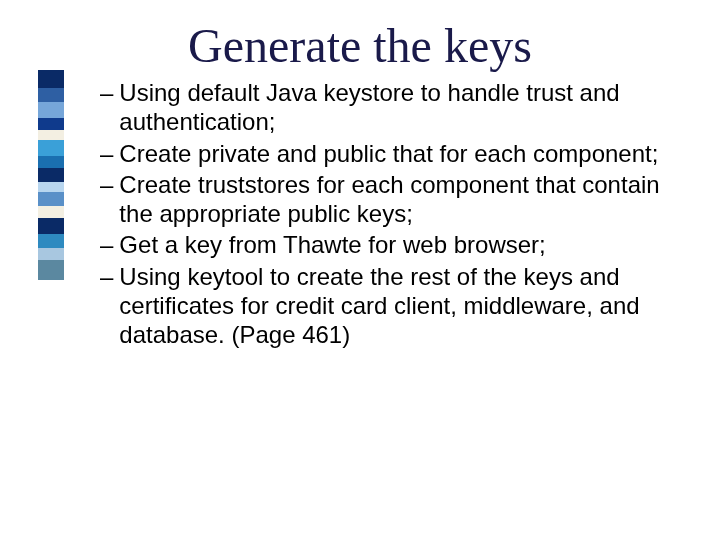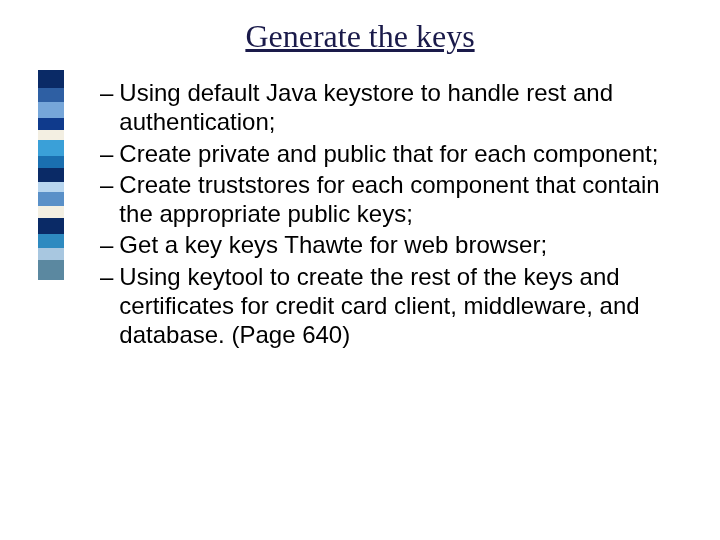--- a/index.html
+++ b/index.html
@@ -24,24 +24,23 @@
   .decor-strip .seg {
     width: 100%;
   }
   .title {
     position: absolute;
     top: 18px;
     left: 0;
     width: 720px;
     text-align: center;
     font-family: "Times New Roman", Times, serif;
-    font-size: 32px;
+    font-size: 48px;
     color: #1a1a4a;
     font-weight: 400;
-    text-decoration: underline;
   }
   .body {
     position: absolute;
     left: 100px;
     top: 78px;
     width: 570px;
     color: #000;
     font-size: 24px;
     line-height: 1.22;
   }
@@ -76,31 +75,31 @@
     <div class="seg" style="background: rgb(46, 138, 192); height: 14px;"></div>
     <div class="seg" style="background: rgb(168, 199, 224); height: 12px;"></div>
     <div class="seg" style="background: rgb(91, 136, 160); height: 20px;"></div>
   </div>
 
 <div class="title">Generate the keys</div>
 
 <div class="body">
   <div class="bullet">
     <span class="dash">–</span>
-    <span class="txt">Using default Java keystore to handle rest and authentication;</span>
+    <span class="txt">Using default Java keystore to handle trust and authentication;</span>
   </div>
   <div class="bullet">
     <span class="dash">–</span>
     <span class="txt">Create private and public that for each component;</span>
   </div>
   <div class="bullet">
     <span class="dash">–</span>
     <span class="txt">Create truststores for each component that contain the appropriate public keys;</span>
   </div>
   <div class="bullet">
     <span class="dash">–</span>
-    <span class="txt">Get a key keys Thawte for web browser;</span>
+    <span class="txt">Get a key from Thawte for web browser;</span>
   </div>
   <div class="bullet">
     <span class="dash">–</span>
-    <span class="txt">Using keytool to create the rest of the keys and certificates for credit card client, middleware, and database. (Page 640)</span>
+    <span class="txt">Using keytool to create the rest of the keys and certificates for credit card client, middleware, and database. (Page 461)</span>
   </div>
 </div>
 
 </body></html>

